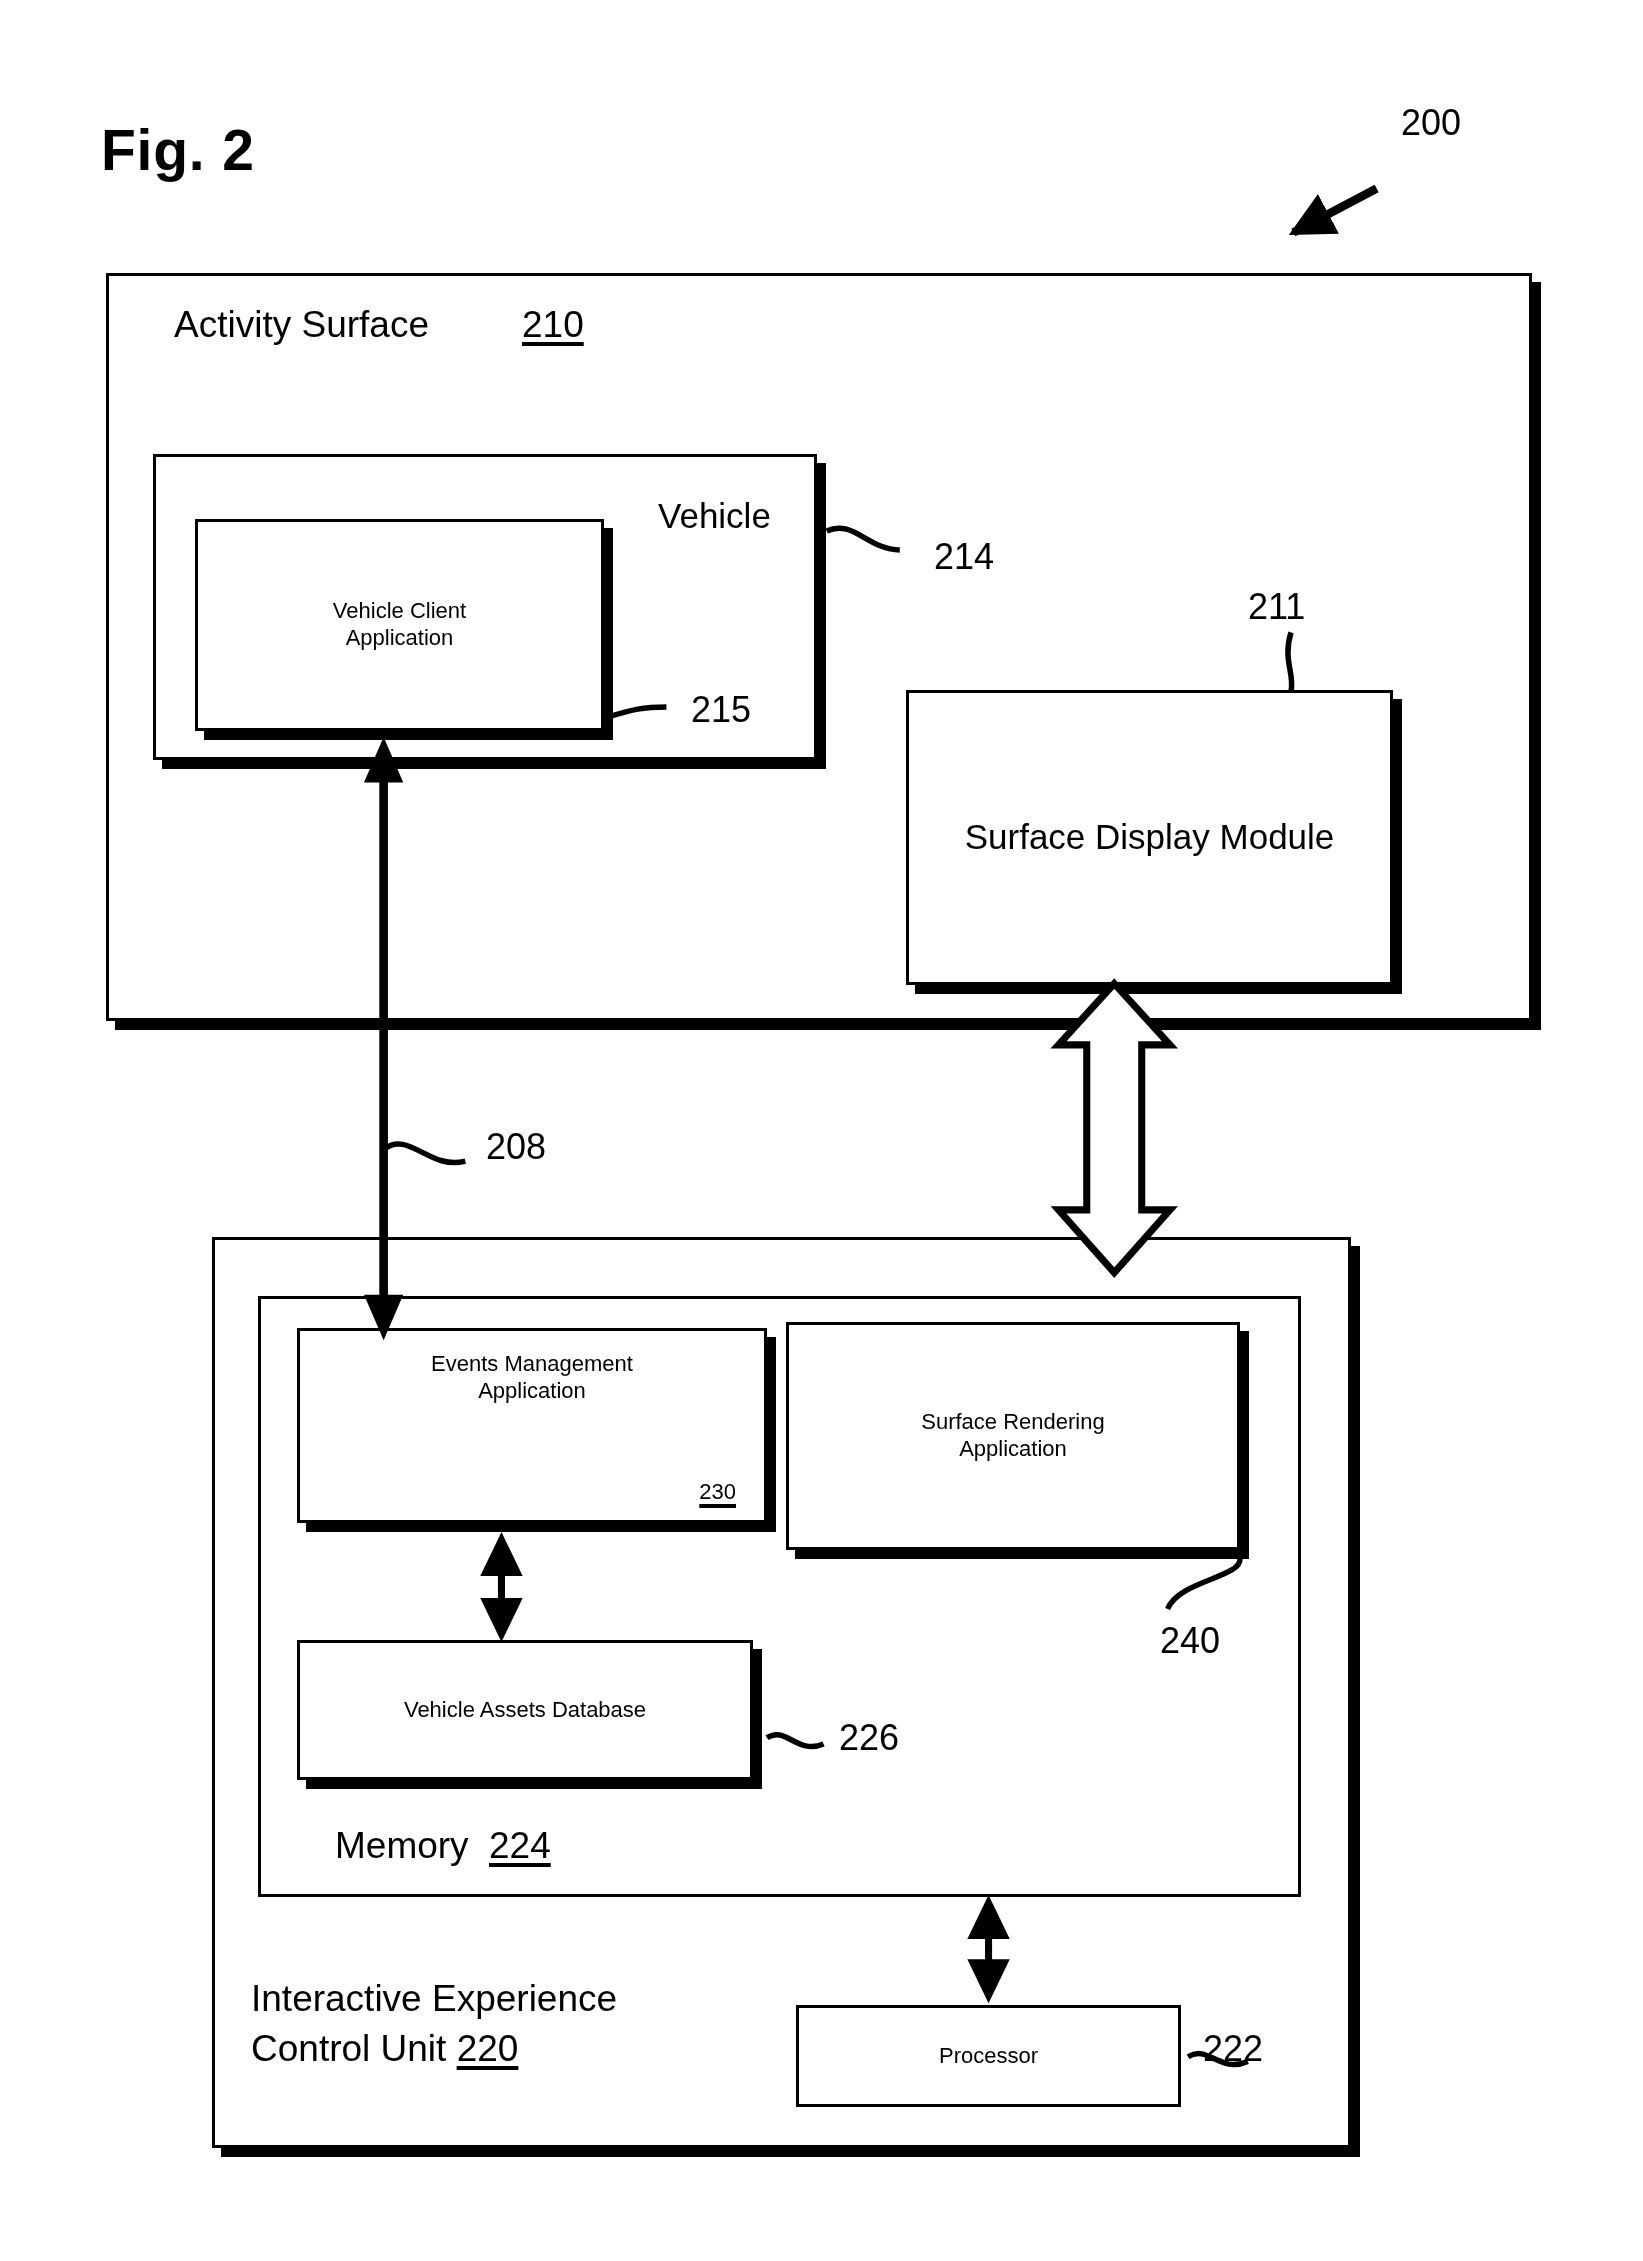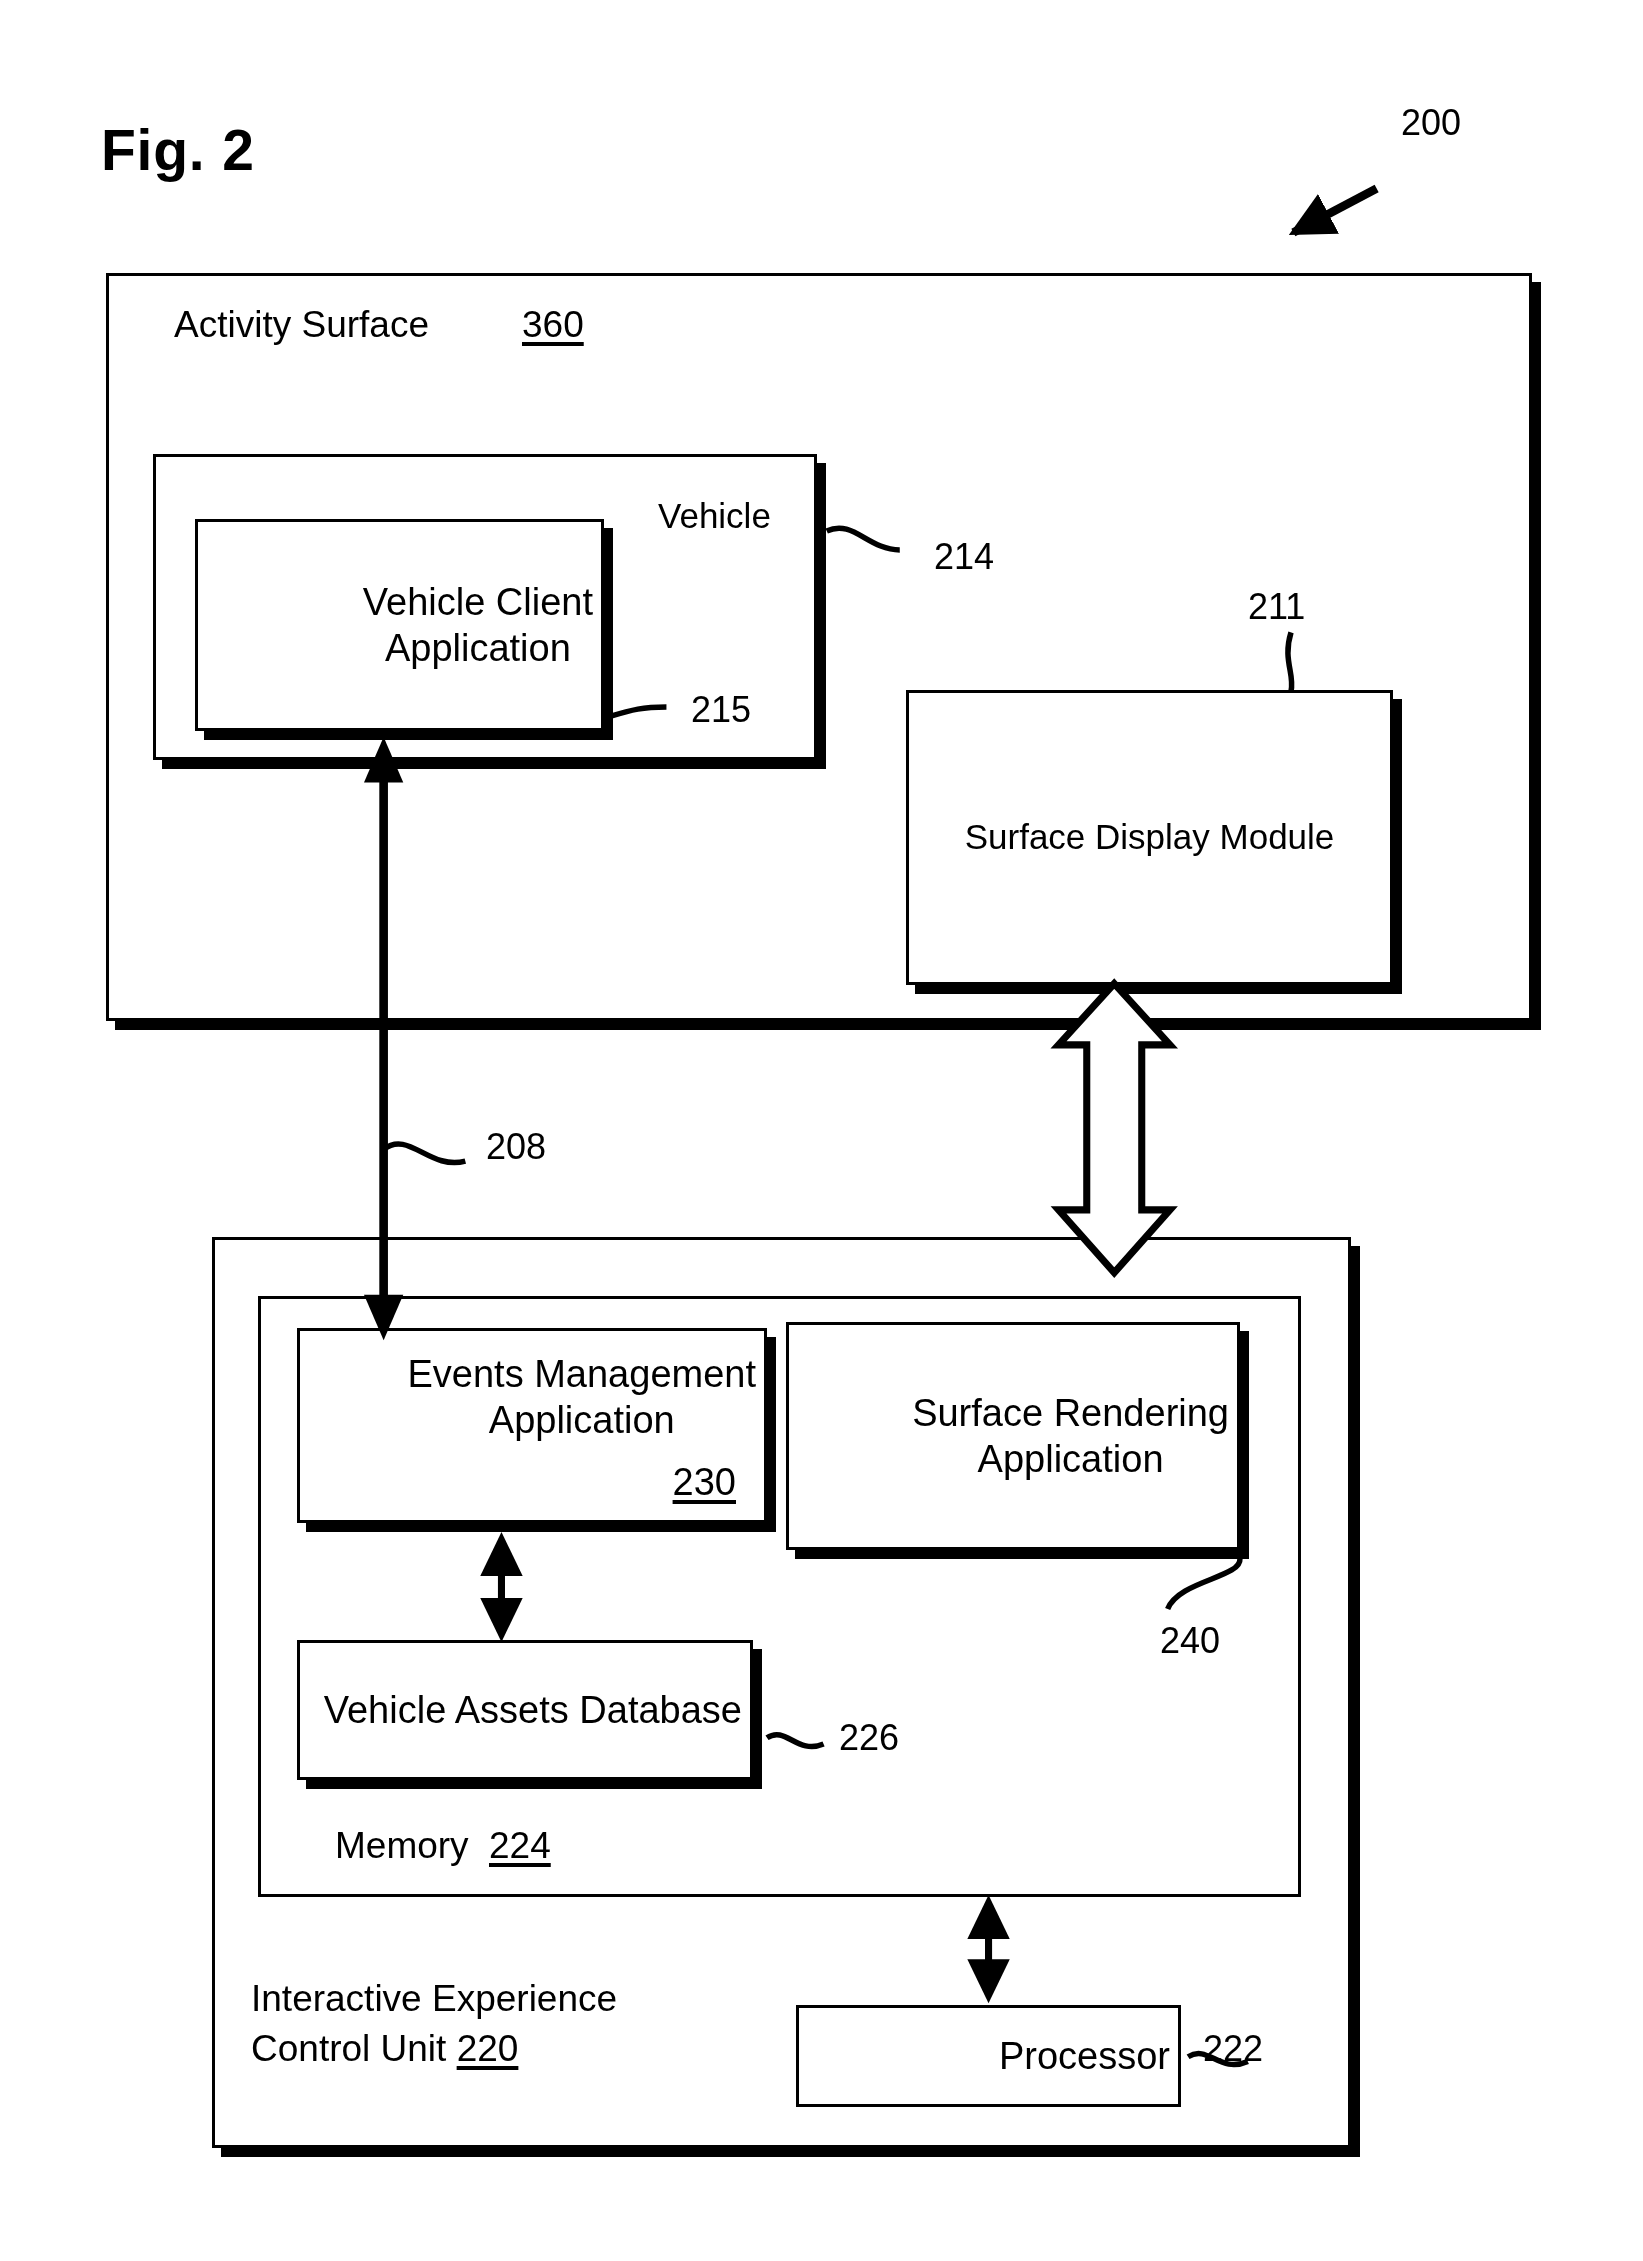--- a/index.html
+++ b/index.html
@@ -34,42 +34,42 @@
 
   
   .frame{position:absolute;box-sizing:border-box;background:#ffffff;border:3.9px solid #000000;}
 
   
   .txt{position:absolute;white-space:nowrap;line-height:1.2;}
   .u{text-decoration:underline;text-underline-offset:4.7px;text-decoration-thickness:3.9px;}
 
   .fig-title{font-size:57px;font-weight:bold;letter-spacing:0.8px;}
   .t-surface{font-size:37px;}
-  .t-box{font-size:38px;justify-content:flex-end;}
+  .t-box{font-size:22px;}
   .t-boxbig{font-size:35px;}
   .t-ref{font-size:36px;}
   .t-unit{font-size:37px;line-height:1.35;white-space:normal;}
 
   svg.ov{position:absolute;left:0;top:0;width:1644px;height:2261px;overflow:visible;pointer-events:none;}
 </style>
 </head>
 <body>
 
 <div id="sheet">
 
   <div class="txt fig-title" style="left:101px;top:116px;">Fig. 2</div>
 
   <div class="txt t-ref" style="left:1401px;top:101px;">200</div>
 
   <div class="boxwrap" style="left:106px;top:273px;width:1426px;height:748px;">
     <div class="shadow"></div>
     <div class="face"></div>
   </div>
   <div class="txt t-surface" style="left:174px;top:303px;">Activity Surface</div>
-  <div class="txt t-surface u" style="left:522px;top:303px;">360</div>
+  <div class="txt t-surface u" style="left:522px;top:303px;">210</div>
 
   <div class="boxwrap" style="left:153px;top:454px;width:664px;height:306px;">
     <div class="shadow"></div>
     <div class="face"></div>
   </div>
   <div class="txt t-boxbig" style="left:658px;top:495px;">Vehicle</div>
   <div class="txt t-ref" style="left:934px;top:535px;">214</div>
 
   <div class="boxwrap" style="left:195px;top:519px;width:409px;height:212px;">
     <div class="shadow"></div>

